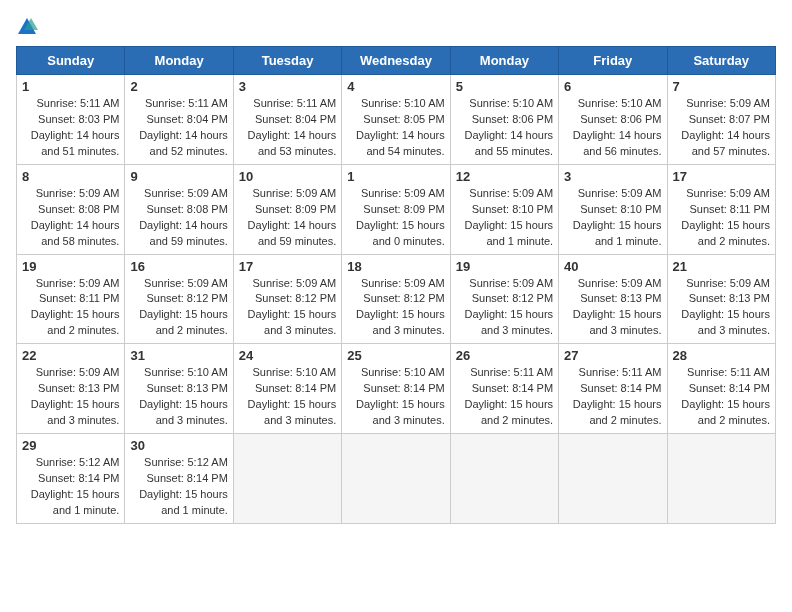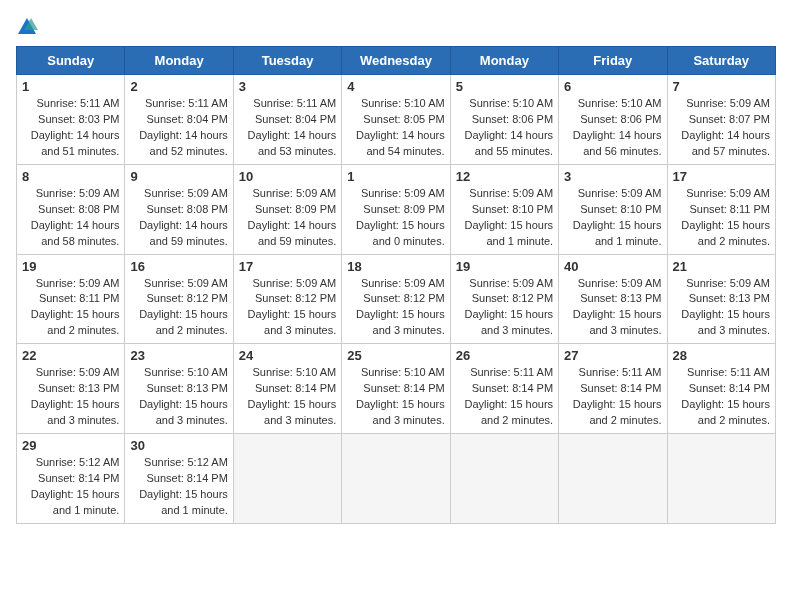--- a/index.html
+++ b/index.html
@@ -304,21 +304,21 @@
       <tr>
         <td>
         <span class="day-number">22</span>
         <div class="day-info">
           Sunrise: 5:09 AM<br>
           Sunset: 8:13 PM<br>
           Daylight: 15 hours and 3 minutes.
         </div>
       </td>
         <td>
-        <span class="day-number">23</span>
+        <span class="day-number">31</span>
         <div class="day-info">
           Sunrise: 5:10 AM<br>
           Sunset: 8:13 PM<br>
           Daylight: 15 hours and 3 minutes.
         </div>
       </td>
         <td>
         <span class="day-number">24</span>
         <div class="day-info">
           Sunrise: 5:10 AM<br>

